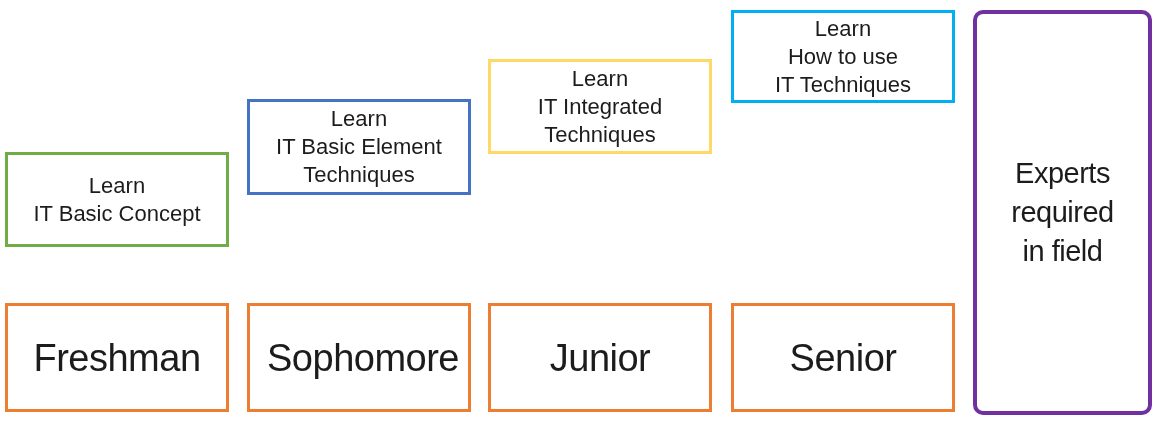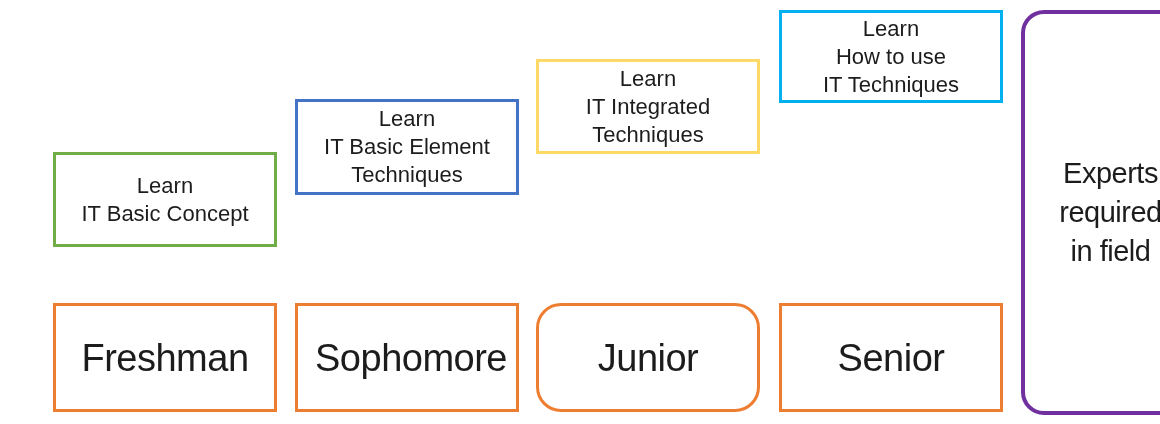--- a/index.html
+++ b/index.html
@@ -18,21 +18,20 @@
   }
   .box {
     position: absolute;
     box-sizing: border-box;
     background: #ffffff;
     border: 3px solid #888;
     display: flex;
     align-items: center;
     justify-content: center;
     text-align: center;
-    margin-left: 48px;
   }
   
   .col-0 { left: 5px;   width: 224px; }
   .col-1 { left: 247px; width: 224px; }
   .col-2 { left: 488px; width: 224px; }
   .col-3 { left: 731px; width: 224px; }
   
   .learn-0 { top: 152px; height: 95px; }
   .learn-1 { top: 99px;  height: 96px; }
   .learn-2 { top: 59px;  height: 95px; }
@@ -51,21 +50,21 @@
     color: #1c1c1c;
     letter-spacing: -0.5px;
   }
   
   .goal {
     left: 973px;
     top: 10px;
     width: 179px;
     height: 405px;
     border-width: 4px;
-    border-radius: 23px;
+    border-radius: 10px;
   }
   .goal-text {
     font-size: 29px;
     line-height: 39px;
     white-space: pre-line;
     color: #1c1c1c;
     letter-spacing: -0.5px;
   }
 </style>
 </head>
@@ -97,21 +96,21 @@
   </div>
 
   <div class="box col-0 stage" style="border-color: rgb(237, 125, 49);">
     <div class="stage-text">Freshman</div>
   </div>
 
   <div class="box col-1 stage" style="border-color: rgb(237, 125, 49); padding-left: 8px;">
     <div class="stage-text">Sophomore</div>
   </div>
 
-  <div class="box col-2 stage" style="border-color: rgb(237, 125, 49); border-radius: 25px;">
+  <div class="box col-2 stage" style="border-color: rgb(237, 125, 49);">
     <div class="stage-text">Junior</div>
   </div>
 
   <div class="box col-3 stage" style="border-color: rgb(237, 125, 49);">
     <div class="stage-text">Senior</div>
   </div>
 
   <div class="box goal" style="border-color: rgb(112, 48, 160);">
     <div class="goal-text">Experts
 required

